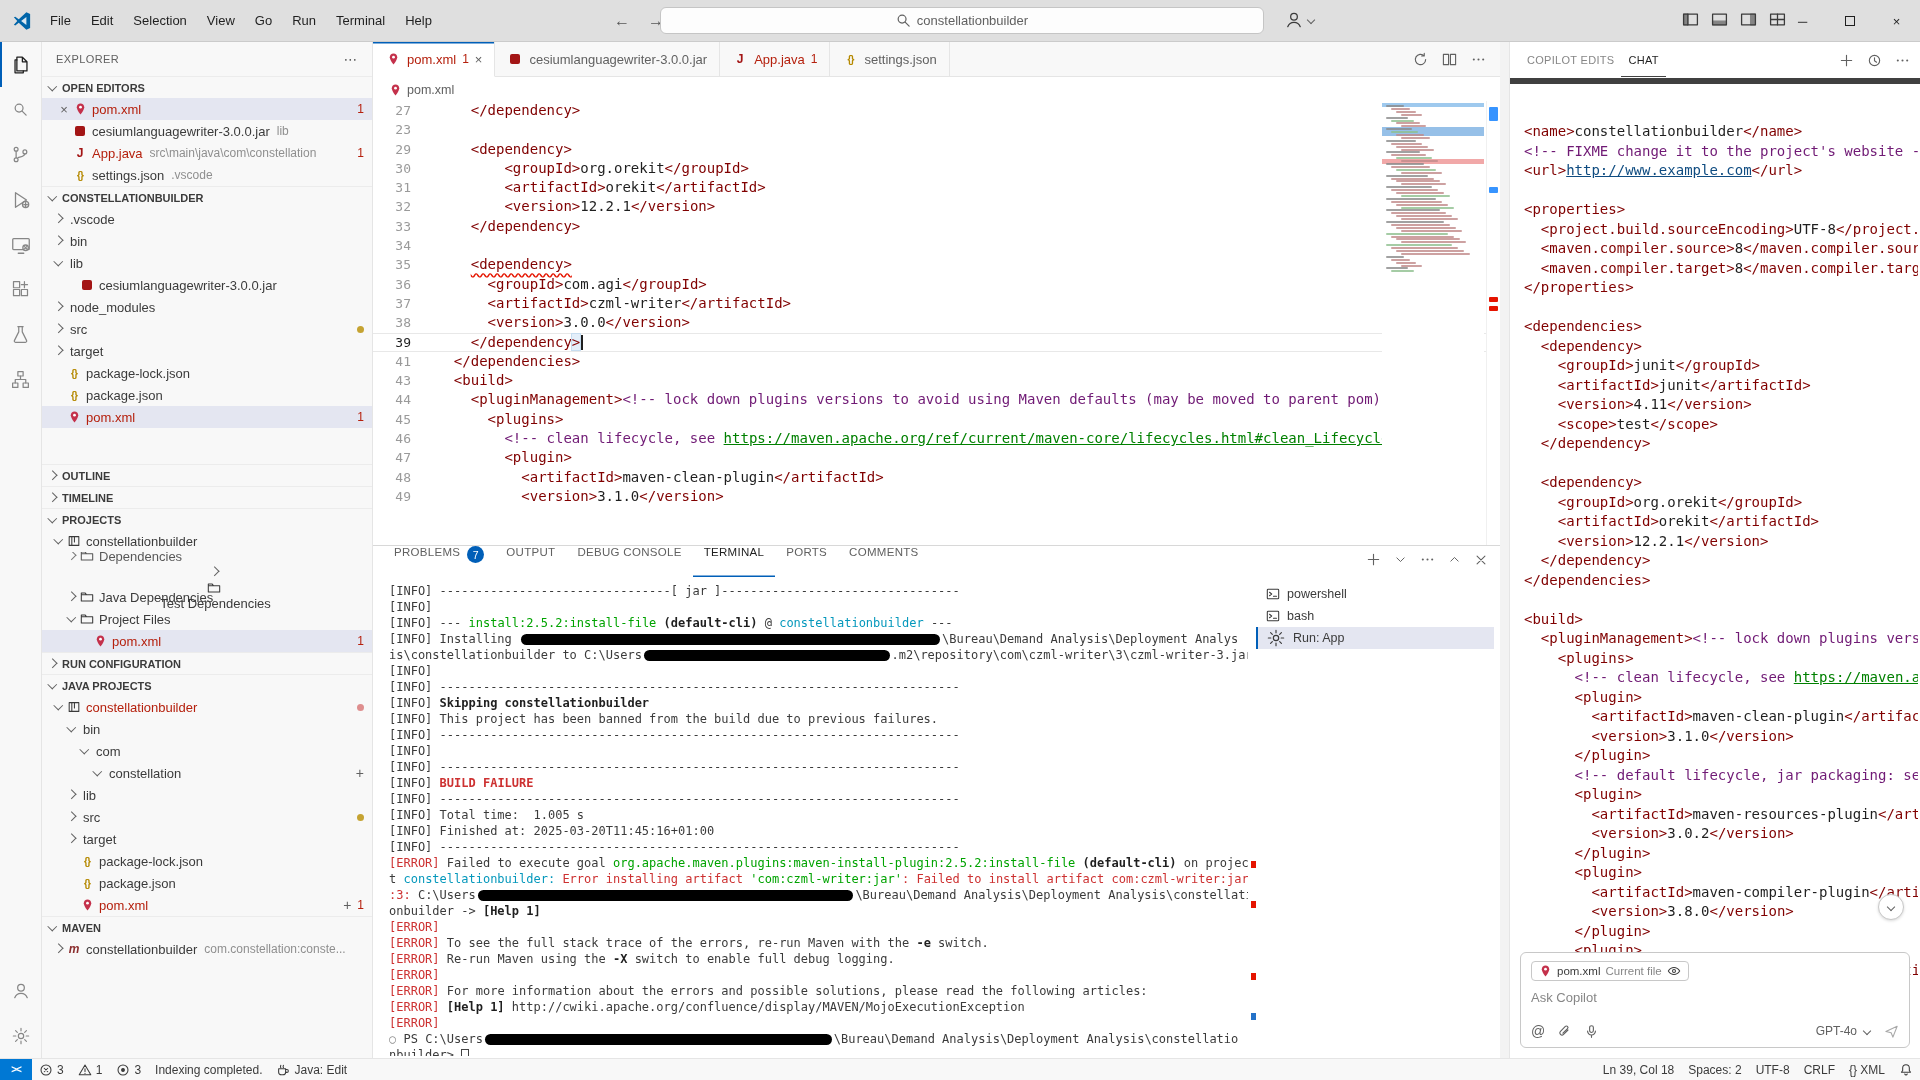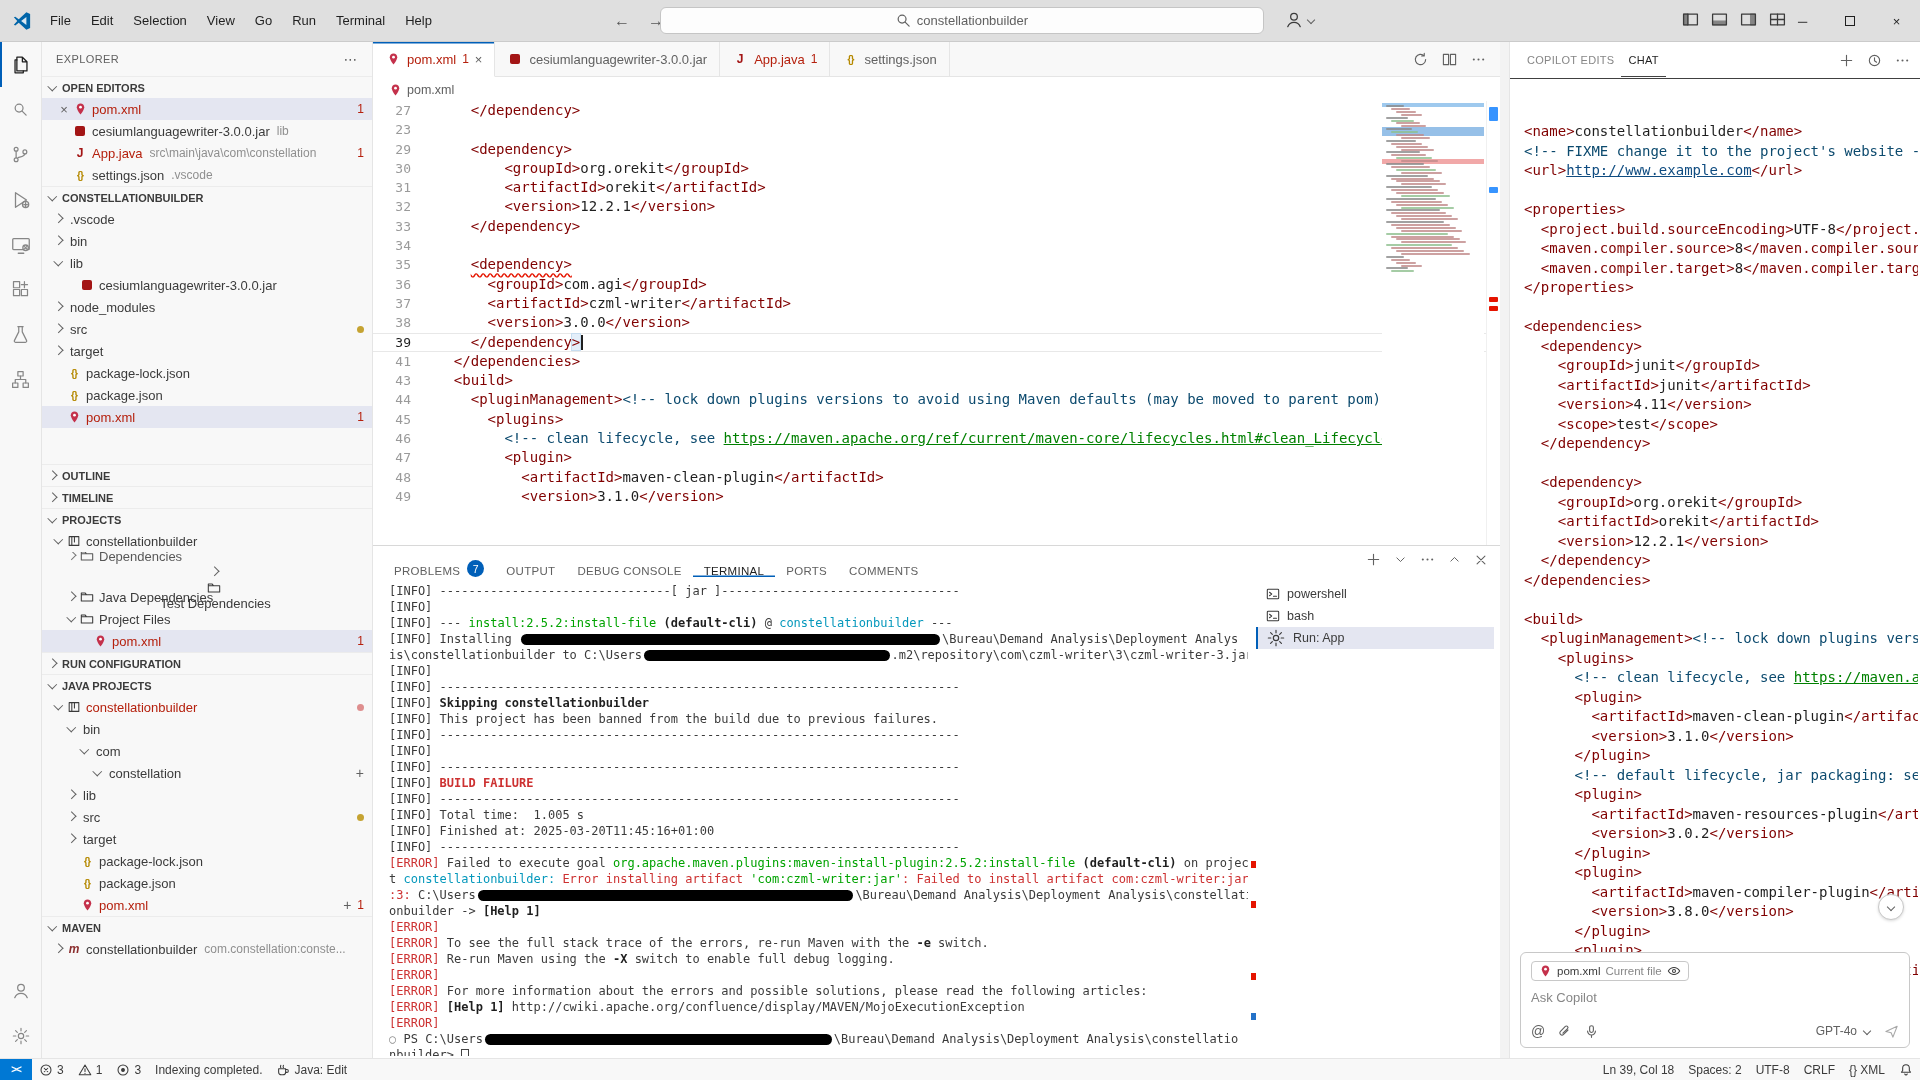--- a/index.html
+++ b/index.html
@@ -57,37 +57,37 @@
 #editor-actions{margin-left:auto;display:flex;align-items:center;gap:14px;padding-right:14px;color:#616161}
 
 #breadcrumbs{position:absolute;left:373px;top:78px;width:1127px;height:23px;background:#fff;display:flex;align-items:center;padding-left:16px;gap:5px;color:#616161;font-size:12.5px}
 
 #code{position:absolute;left:373px;top:101px;width:1127px;height:444px;background:#fff;font-size:14px;line-height:19.3px;overflow:hidden}
 .eline{display:flex;height:19.3px;white-space:pre}
 .eline.cur{box-shadow:inset 0 1px 0 #e8e8e8, inset 0 -1px 0 #e8e8e8}
 .lnum{width:64px;text-align:right;padding-right:26px;color:#9a9a9a;flex:none;font-size:13px}
 .eline.cur .lnum{color:#1f1f1f}
 .lcode{flex:1}
-.tk-t{color:#800000}.tk-x{color:#1f1f1f}.tk-c{color:#0c4a6e}
+.tk-t{color:#800000}.tk-x{color:#1f1f1f}.tk-c{color:#701a75}
 .tk-l{color:#008000;text-decoration:underline}
 .tk-u{color:#0F4C81;text-decoration:underline}
 .tk-q{color:#800000;text-decoration:underline;text-decoration-style:wavy;text-decoration-color:#e51400;text-underline-offset:3px}
 .tk-hl{color:#800000;background:#e4effa;outline:1px solid #c7ddf0}
 .tk-p{color:#3b3b3b}
 .cursor{display:inline-block;width:2px;height:15px;background:#1f1f1f;margin-left:1px;vertical-align:text-bottom}
 
 #minimap{position:absolute;left:1382px;top:101px;width:102px;height:444px;background:#fff;overflow:hidden}
 #ruler{position:absolute;left:1486px;top:101px;width:14px;height:444px;background:#fff;border-left:1px solid #f0f0f0}
 .mm-line{position:absolute;height:2px;border-radius:1px}
 .mm-band{position:absolute;left:0;width:100%}
 .ruler-mark{position:absolute;left:2px;width:9px;border-radius:1px}
 
 #panel{position:absolute;left:373px;top:545px;width:1127px;height:513px;background:#fff;border-top:1px solid #d8d8d8}
 #panel-tabs{height:31px;display:flex;align-items:center;padding-left:10px}
-.ptab{padding:0 11px;height:31px;display:flex;align-items:flex-end;gap:7px;font-size:11.5px;color:#616161;letter-spacing:.3px}
+.ptab{padding:0 11px;height:31px;display:flex;align-items:flex-start;gap:7px;font-size:11.5px;color:#616161;letter-spacing:.3px}
 .ptab.active{color:#1f1f1f;box-shadow:inset 0 -1.5px 0 #005FB8}
 .pbadge{min-width:17px;height:17px;border-radius:9px;background:#005FB8;color:#fff;font-size:10.5px;display:flex;align-items:center;justify-content:center;padding:0 4px}
 #panel-actions{position:absolute;right:12px;top:6px;display:flex;gap:13px;color:#616161;align-items:center}
 #term-out{position:absolute;left:16px;top:37px;right:252px;bottom:2px;font-size:12px;line-height:16px;white-space:pre;overflow:hidden}
 .tline{height:16px}
 .tk-b{font-weight:700;color:#1f1f1f}
 .tk-r{color:#cd3131;font-weight:700}
 .tk-e{color:#cd3131}
 .tk-g{color:#00a300}
 .tk-y{color:#0598bc}
@@ -95,21 +95,21 @@
 .redact{display:inline-block;height:11px;background:#000;border-radius:6px;vertical-align:middle;margin:0 2px}
 .tcursor{display:inline-block;width:8px;height:13px;border:1px solid #444;vertical-align:text-bottom}
 #tmarks{position:absolute;right:244px;top:37px;width:5px;bottom:0}
 .tmark{position:absolute;left:0;width:5px;height:7px}
 #term-list{position:absolute;right:6px;top:37px;width:238px}
 .trow{height:22px;display:flex;align-items:center;gap:7px;padding-left:10px;font-size:12.5px;color:#3b3b3b}
 .trow.sel{background:#e4e6f1;box-shadow:inset 2px 0 0 #005FB8}
 
 #copilot{position:absolute;left:1509px;top:42px;width:411px;bottom:22px;background:#fff;border-left:1px solid #e5e5e5}
 #sash{position:absolute;left:1500px;top:42px;width:9px;bottom:22px;background:#f3f3f3}
-#cp-tabs{height:34px;display:flex;align-items:center;padding:18px 10px;border-bottom:1px solid #404040}
+#cp-tabs{height:34px;display:flex;align-items:center;padding:18px 10px;border-bottom:6px solid #404040}
 .cp-tab{font-size:11px;color:#868686;padding:0 7px;height:34px;display:flex;align-items:center;letter-spacing:.3px}
 .cp-tab.active{color:#1f1f1f;box-shadow:inset 0 -1px 0 #424242}
 #cp-actions{margin-left:auto;display:flex;gap:13px;color:#616161;align-items:center}
 #cp-code{position:absolute;left:14px;top:80px;right:2px;height:858px;font-size:14px;line-height:19.5px;white-space:pre;overflow:hidden}
 .cpline{height:19.5px}
 #cp-scrolldown{position:absolute;right:16px;top:852px;width:26px;height:26px;border:1px solid #c8c8c8;border-radius:50%;background:#fff;display:flex;align-items:center;justify-content:center;box-shadow:0 1px 3px rgba(0,0,0,.15)}
 #cp-input{position:absolute;left:10px;right:10px;bottom:10px;height:96px;border:1px solid #c8c8c8;border-radius:6px;background:#fff;padding:8px 10px}
 .chip{display:inline-flex;align-items:center;gap:5px;border:1px solid #c8c8c8;border-radius:4px;padding:2px 7px;font-size:11.5px;color:#3b3b3b}
 .chip .dim{color:#868686}
 #ask-placeholder{color:#868686;margin-top:9px;font-size:13px}

